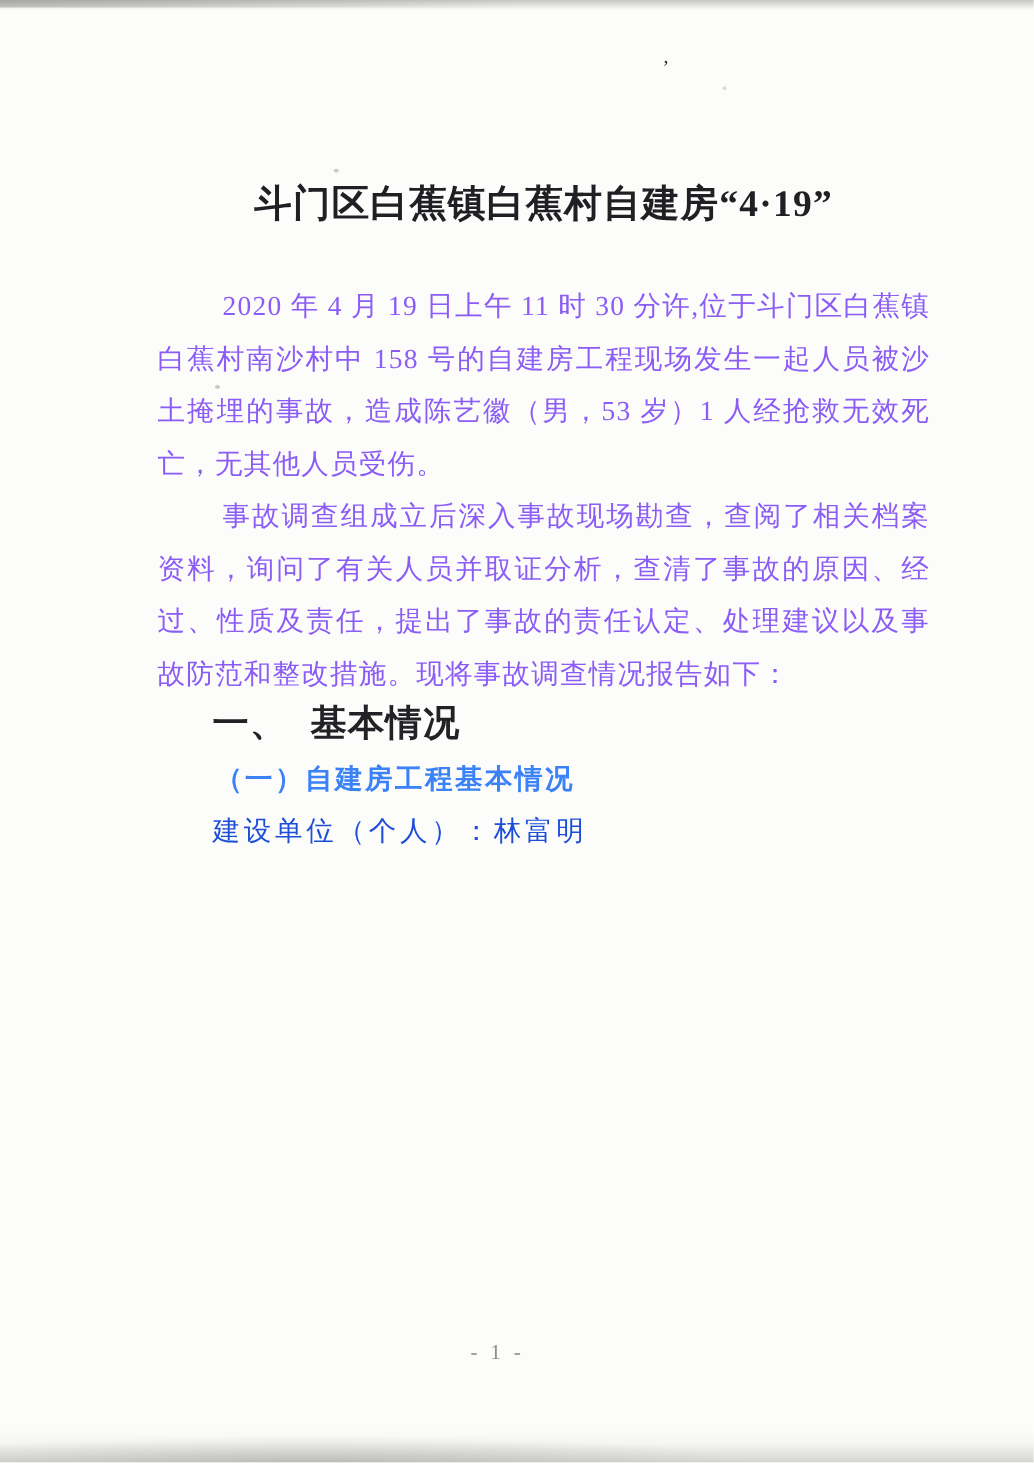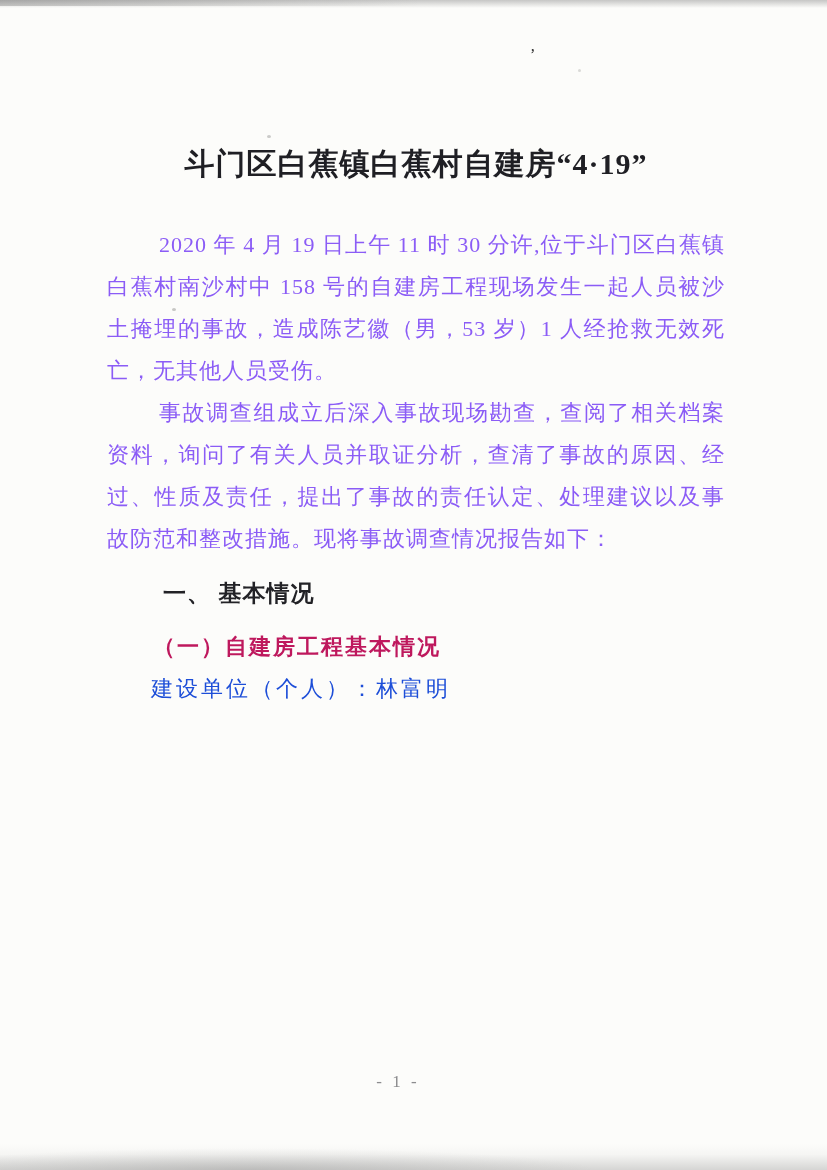--- a/index.html
+++ b/index.html
@@ -36,21 +36,21 @@
     bottom: 0; left: 0; right: 0;
     height: 26px;
     background:
       radial-gradient(ellipse 60% 120% at 30% 100%, rgba(120,120,120,0.28), rgba(120,120,120,0) 70%),
       linear-gradient(to top, rgba(140,140,140,0.35), rgba(140,140,140,0.06) 60%, rgba(140,140,140,0));
     pointer-events: none;
   }
   
   .content {
     position: absolute;
-    left: 107px;
+    left: 126px;
     top: 140px;
     width: 618px;
   }
   .doc-title {
     text-align: center;
     font-weight: bold;
     font-size: 30px;
     line-height: 47px;
     letter-spacing: 1px;
     color: #1f1f24;
@@ -62,37 +62,37 @@
     margin: 0;
     font-size: 22px;
     line-height: 42px;
     letter-spacing: 1px;
     text-align: justify;
     text-justify: inter-character;
     text-indent: 52px;
     color: #8b5cf6;
   }
   .sec-heading {
-    margin: 12px;
-    font-size: 23px;
+    margin: 0;
+    font-size: 29px;
     line-height: 42px;
     font-weight: bold;
-    font-family: Liberation Sans, sans-serif;
+    font-family: Liberation Mono, monospace;
     text-indent: 44px;
     letter-spacing: 1px;
     color: #222226;
   }
   .subsec-heading {
     margin: 0;
     font-size: 22px;
     line-height: 42px;
     font-weight: bold;
     text-indent: 46px;
     letter-spacing: 2px;
-    color: #be185d;
+    color: #3b82f6;
   }
   .plain-line {
     margin: 0;
     font-size: 22px;
     line-height: 42px;
     text-indent: 44px;
     letter-spacing: 3px;
     color: #1d4ed8;
   }
   .page-number {

